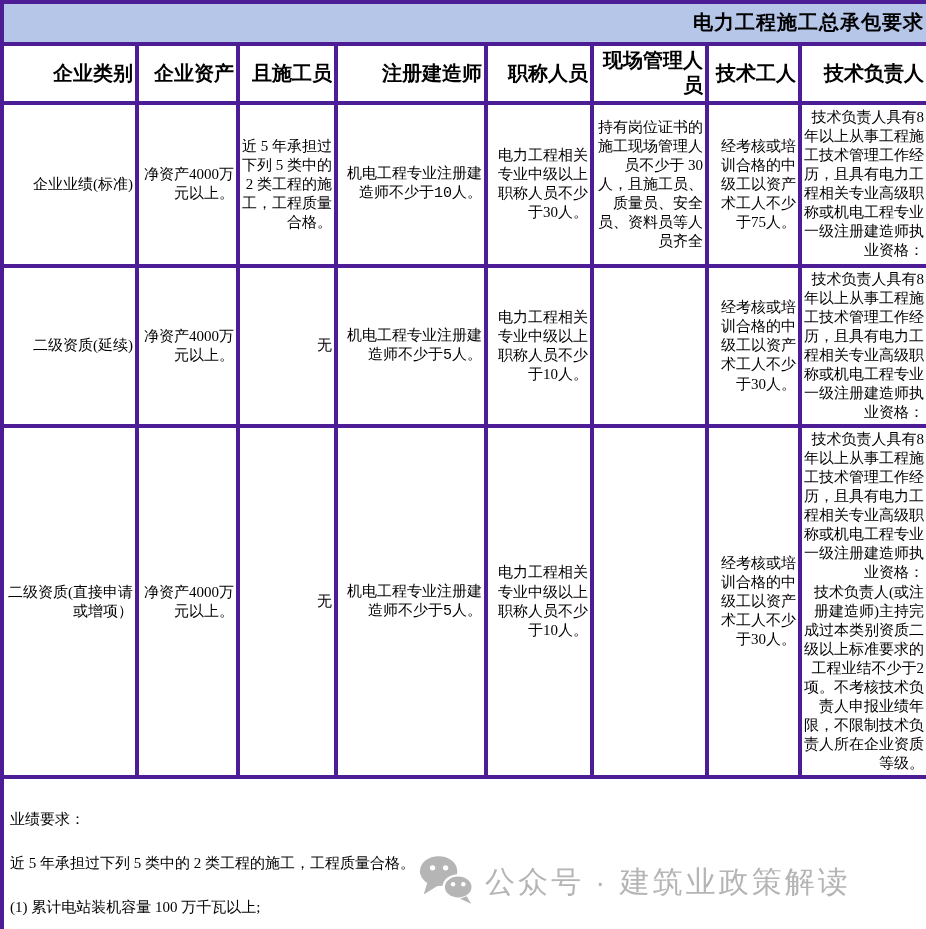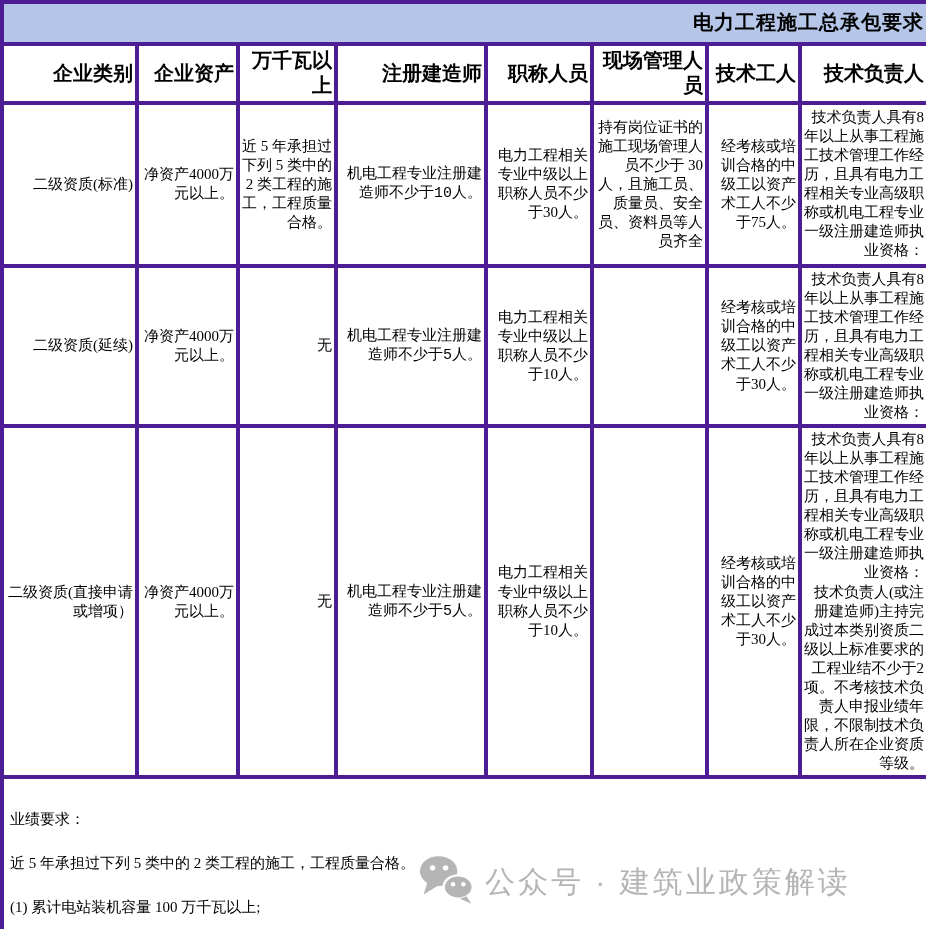--- a/index.html
+++ b/index.html
@@ -96,30 +96,30 @@
     </colgroup>
 
     <tbody>
         <tr class="title-row">
       <td colspan="8">电力工程施工总承包要求</td>
     </tr>
 
     <tr class="head-row">
       <th>企业类别</th>
       <th>企业资产</th>
-      <th>万千瓦以上</th>
+      <th>且施工员</th>
       <th>注册建造师</th>
       <th>职称人员</th>
       <th>现场管理人员</th>
       <th>技术工人</th>
       <th>技术负责人</th>
     </tr>
 
     <tr class="row-1">
-      <td class="c1">二级资质(标准)</td>
+      <td class="c1">企业业绩(标准)</td>
       <td class="c2">净资产4000万元以上。</td>
       <td class="c3">近 5 年承担过下列 5 类中的 2 类工程的施工，工程质量合格。</td>
       <td class="c4">机电工程专业注册建造师不少于10人。</td>
       <td class="c5">电力工程相关专业中级以上职称人员不少于30人。</td>
       <td class="c6">持有岗位证书的施工现场管理人员不少于 30 人，且施工员、质量员、安全员、资料员等人员齐全</td>
       <td class="c7">经考核或培训合格的中级工以资产术工人不少于75人。</td>
       <td class="c8">技术负责人具有8年以上从事工程施工技术管理工作经历，且具有电力工程相关专业高级职称或机电工程专业一级注册建造师执业资格：</td>
     </tr>
 
     <tr class="row-2">

